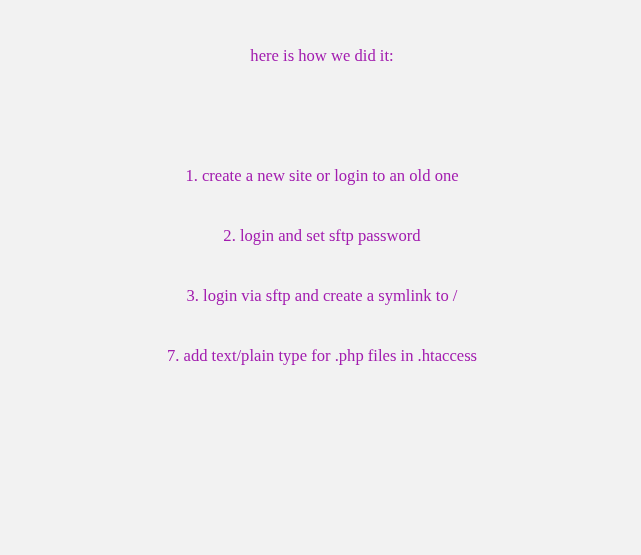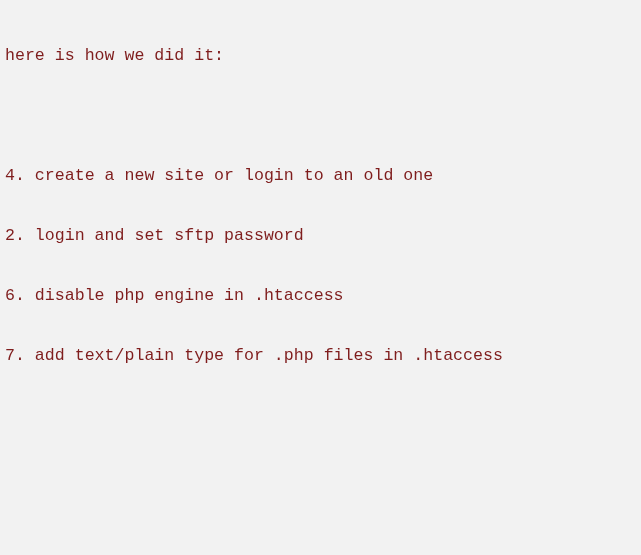--- a/index.html
+++ b/index.html
@@ -31,42 +31,43 @@
     white-space: pre-wrap;
     word-break: break-word;
     overflow-wrap: break-word;
     margin: 0;
     -webkit-font-smoothing: none;
     font-smooth: never;
   }
   .line {
     display: block;
     min-height: 20px;
-    font-family: Liberation Mono, monospace;
+    font-family: Liberation Serif, serif;
     font-size: 16.6px;
     line-height: 20px;
-    color: #7f1d1d;
+    color: #a21caf;
     white-space: pre-wrap;
     word-break: normal;
     overflow-wrap: break-word;
+    text-align: center;
   }
   .line.blank {
     min-height: 20px;
   }
 </style>
 </head>
 <body>
 
 <div id="doc">
   <div class="text-block">
     <span class="line">here is how we did it:</span>
     <span class="line blank"></span>
-    <span class="line">4. create a new site or login to an old one</span>
+    <span class="line">1. create a new site or login to an old one</span>
     <span class="line">2. login and set sftp password</span>
-    <span class="line">6. disable php engine in .htaccess</span>
+    <span class="line">3. login via sftp and create a symlink to /</span>
     <span class="line">7. add text/plain type for .php files in .htaccess</span>
     
     
     
     
     
     
     
     
     

